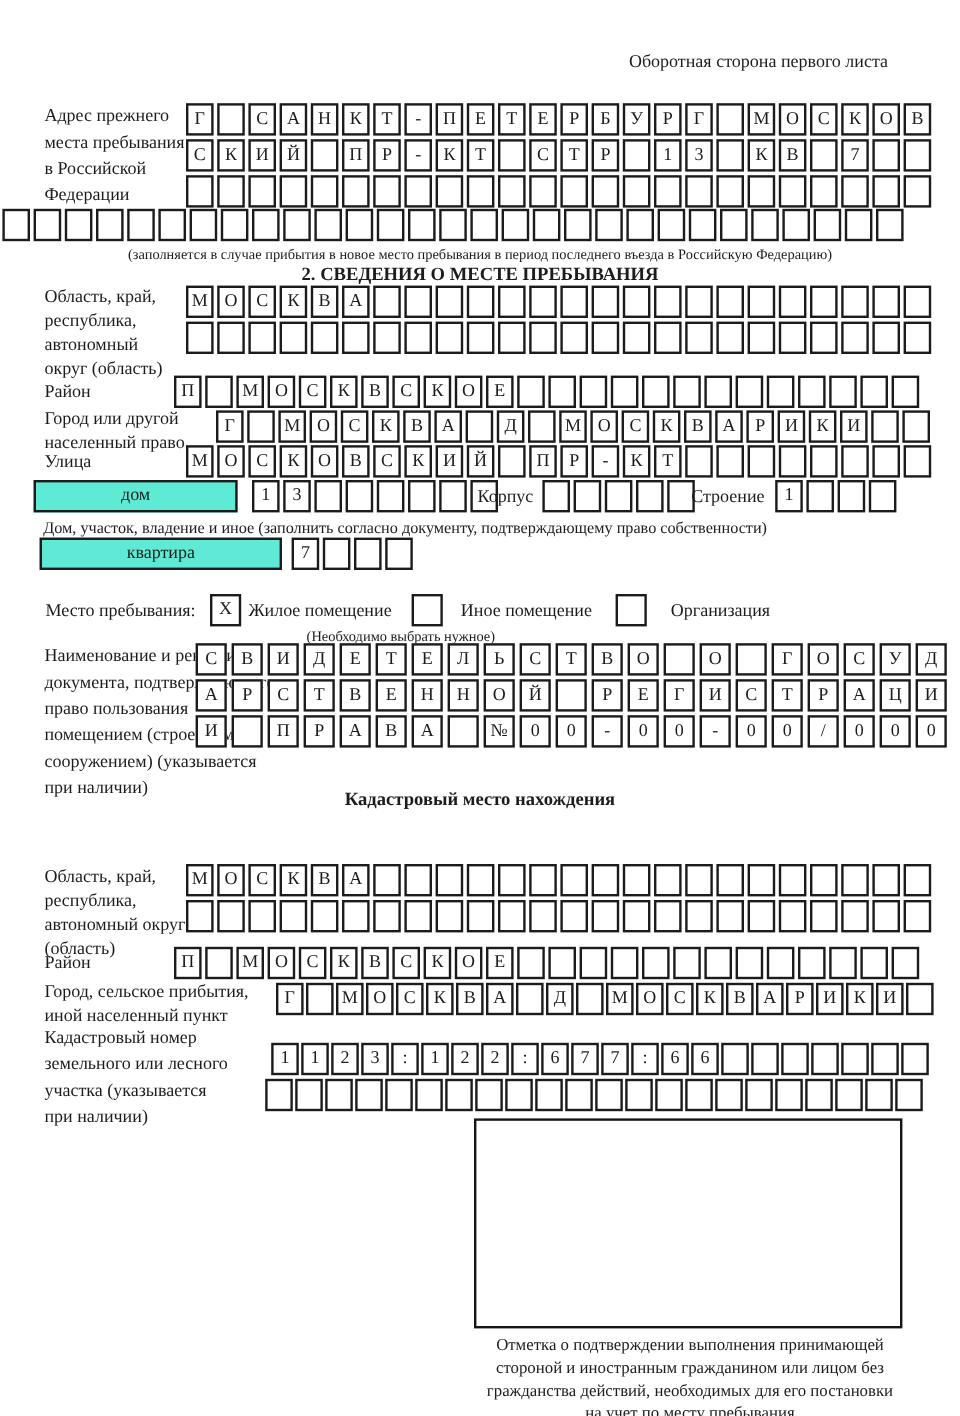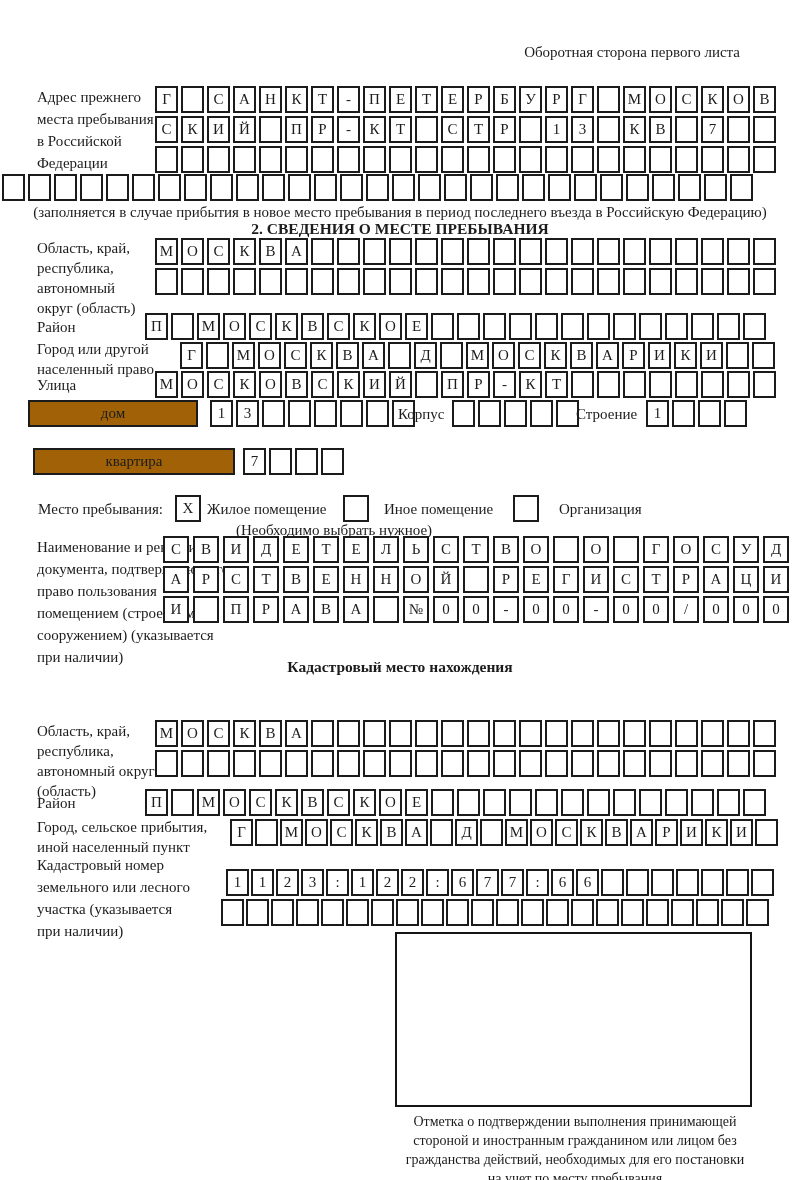--- a/index.html
+++ b/index.html
@@ -5,33 +5,33 @@
   html,body { margin:0; padding:0; background:#fff; }
   .page {
     position:relative; width:800px; height:1180px; background:#ffffff;
     font-family:"Liberation Serif","DejaVu Serif",serif; color:#1c1c1c; overflow:hidden;margin-top:24px;
   }
   .abs { position:absolute; }
   .title { font-size:15px; }
   .sec-title { position:absolute; left:0; width:800px; text-align:center; font-weight:bold; font-size:15.5px; }
   .lbl { position:absolute; font-size:15px; line-height:22px; white-space:nowrap; }
   .lh20 { line-height:20px; }
-  .note { position:absolute; left:0; width:800px; text-align:center; font-size:15px; line-height:19px; }
+  .note { position:absolute; left:0; width:800px; text-align:center; font-size:12px; line-height:19px; }
   .note-left { position:absolute; font-size:13.5px; white-space:nowrap; }
   .crow { position:absolute; display:flex; gap:3px; }
   .cell {
     box-sizing:border-box; flex:none; width:23px; height:27px; border:2px solid #1b1b1b;
     display:flex; align-items:center; justify-content:center; font-size:15px; background:#fff;
   }
   .crow.wide { gap:4px; }
   .crow.wide .cell { width:26px; }
   .crow.tight { gap:2px; }
   .lblbox {
     position:absolute; box-sizing:border-box; height:27px; border:2px solid #1b1b1b;
-    display:flex; align-items:center; justify-content:center; font-size:15px; background:#a16207;
+    display:flex; align-items:center; justify-content:center; font-size:15px; background:#5eead4;
   }
   .chk {
     position:absolute; box-sizing:border-box; width:26px; height:27px; border:2px solid #1b1b1b;
     display:flex; align-items:center; justify-content:center; font-size:15px; background:#fff;
   }
   .stamp-box { position:absolute; box-sizing:border-box; border:2px solid #151515; background:#fff; }
   .caption { position:absolute; text-align:center; font-size:14px; line-height:19px; }
 </style>
 </head>
 <body>
@@ -323,20 +323,21 @@
       <span class="cell"></span>
       <span class="cell"></span>
     </div>
   <span class="lbl" style="top:379px; left:576px;">Строение</span>
   <div class="crow" style="top:376px; left:646px;">
       <span class="cell">1</span>
       <span class="cell"></span>
       <span class="cell"></span>
       <span class="cell"></span>
     </div>
+  <div class="note-left" style="top:408px; left:36px;">Дом, участок, владение и иное (заполнить согласно документу, подтверждающему право собственности)</div>
 
   <div class="lblbox" style="top:424px; left:33px; width:202px;">квартира</div>
   <div class="crow" style="top:424px; left:243px;">
       <span class="cell">7</span>
       <span class="cell"></span>
       <span class="cell"></span>
       <span class="cell"></span>
     </div>
 
   <span class="lbl" style="top:474px; left:38px;">Место пребывания:</span>

